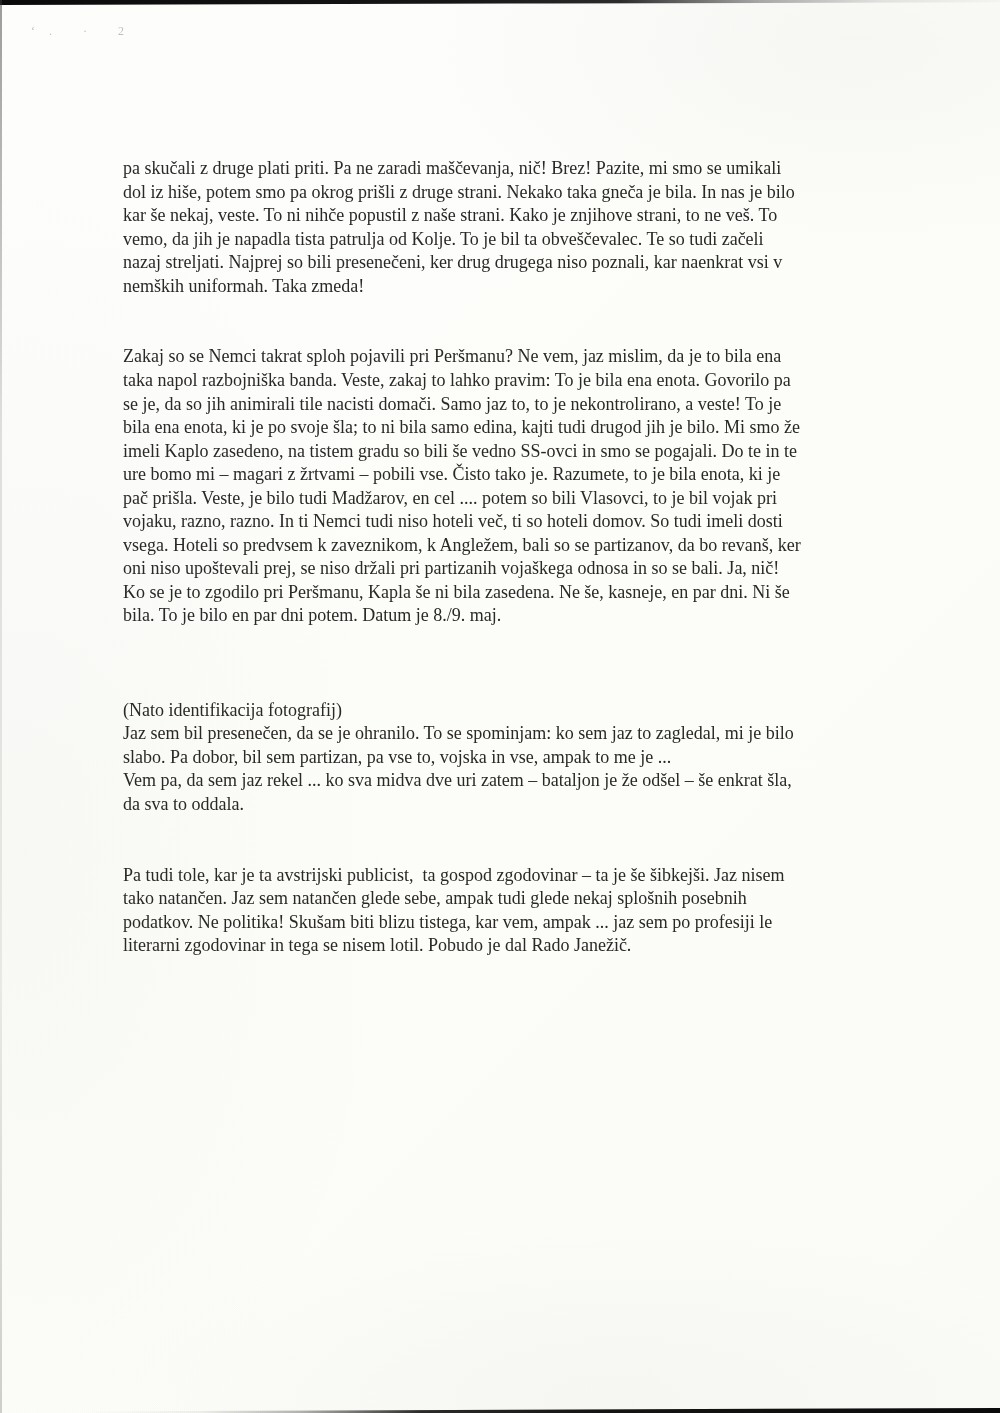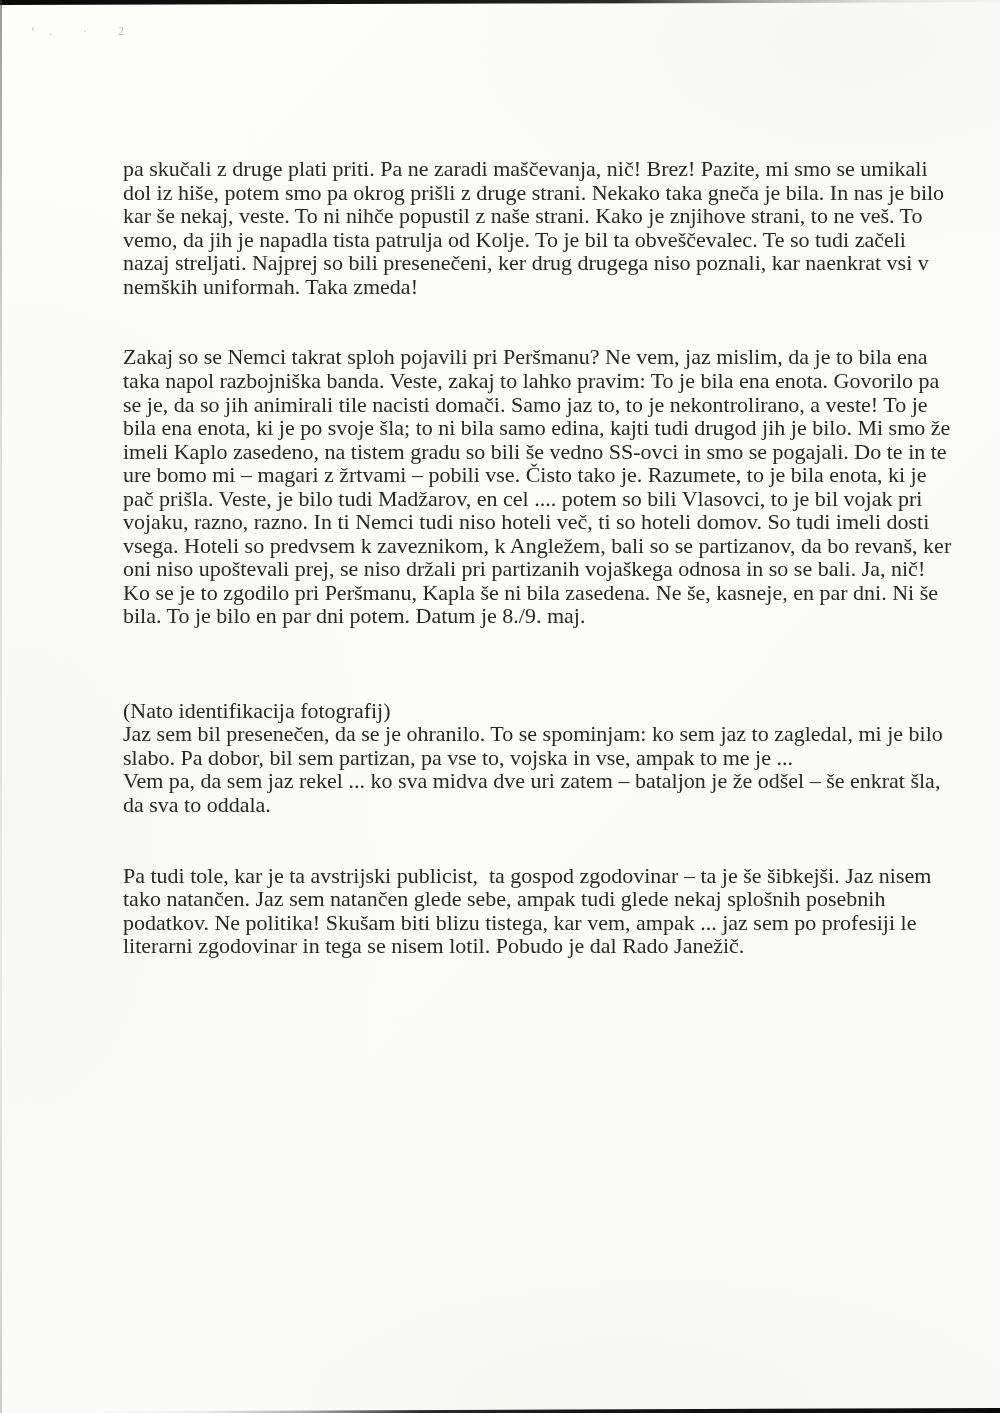--- a/index.html
+++ b/index.html
@@ -56,21 +56,21 @@
     opacity: 0.55;
     user-select: none;
   }
   
   .doc-text {
     position: absolute;
     left: 123px;
     top: 110px;
     width: 830px;
     color: #2a2927;
-    font-size: 22px;
+    font-size: 18px;
     line-height: 23.55px;
     white-space: pre;
     text-rendering: optimizeLegibility;
   }
   .doc-text .para {
     margin: 0;
   }
   .doc-text .para.gap-above {
     margin-top: 23.55px;
   }

